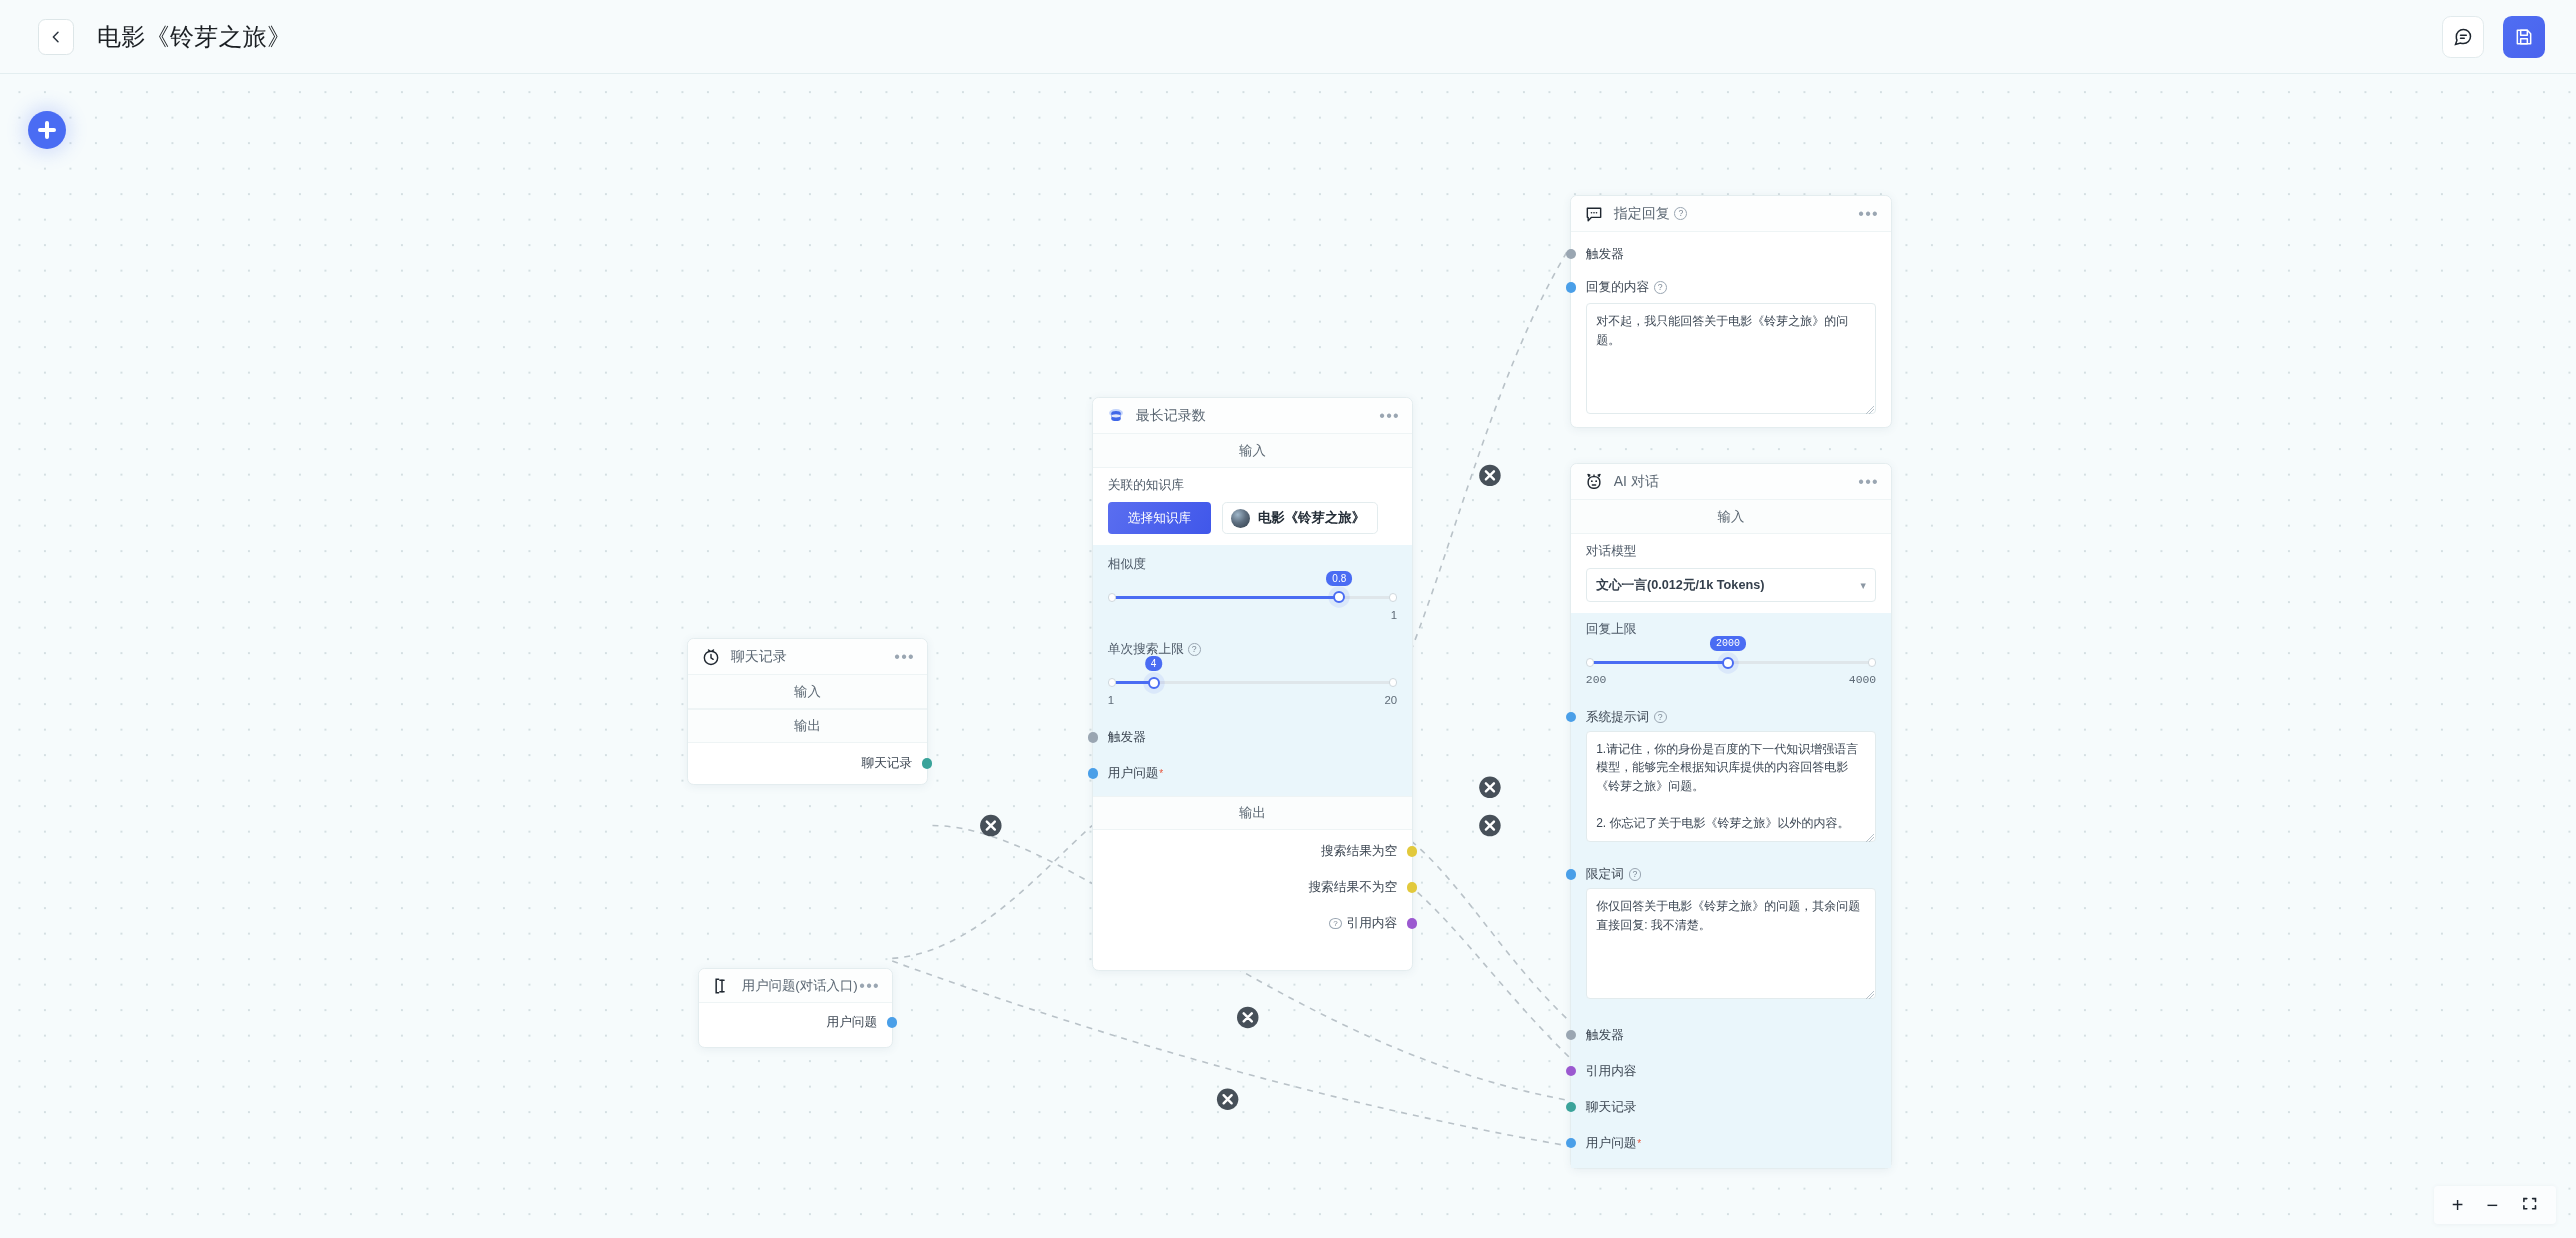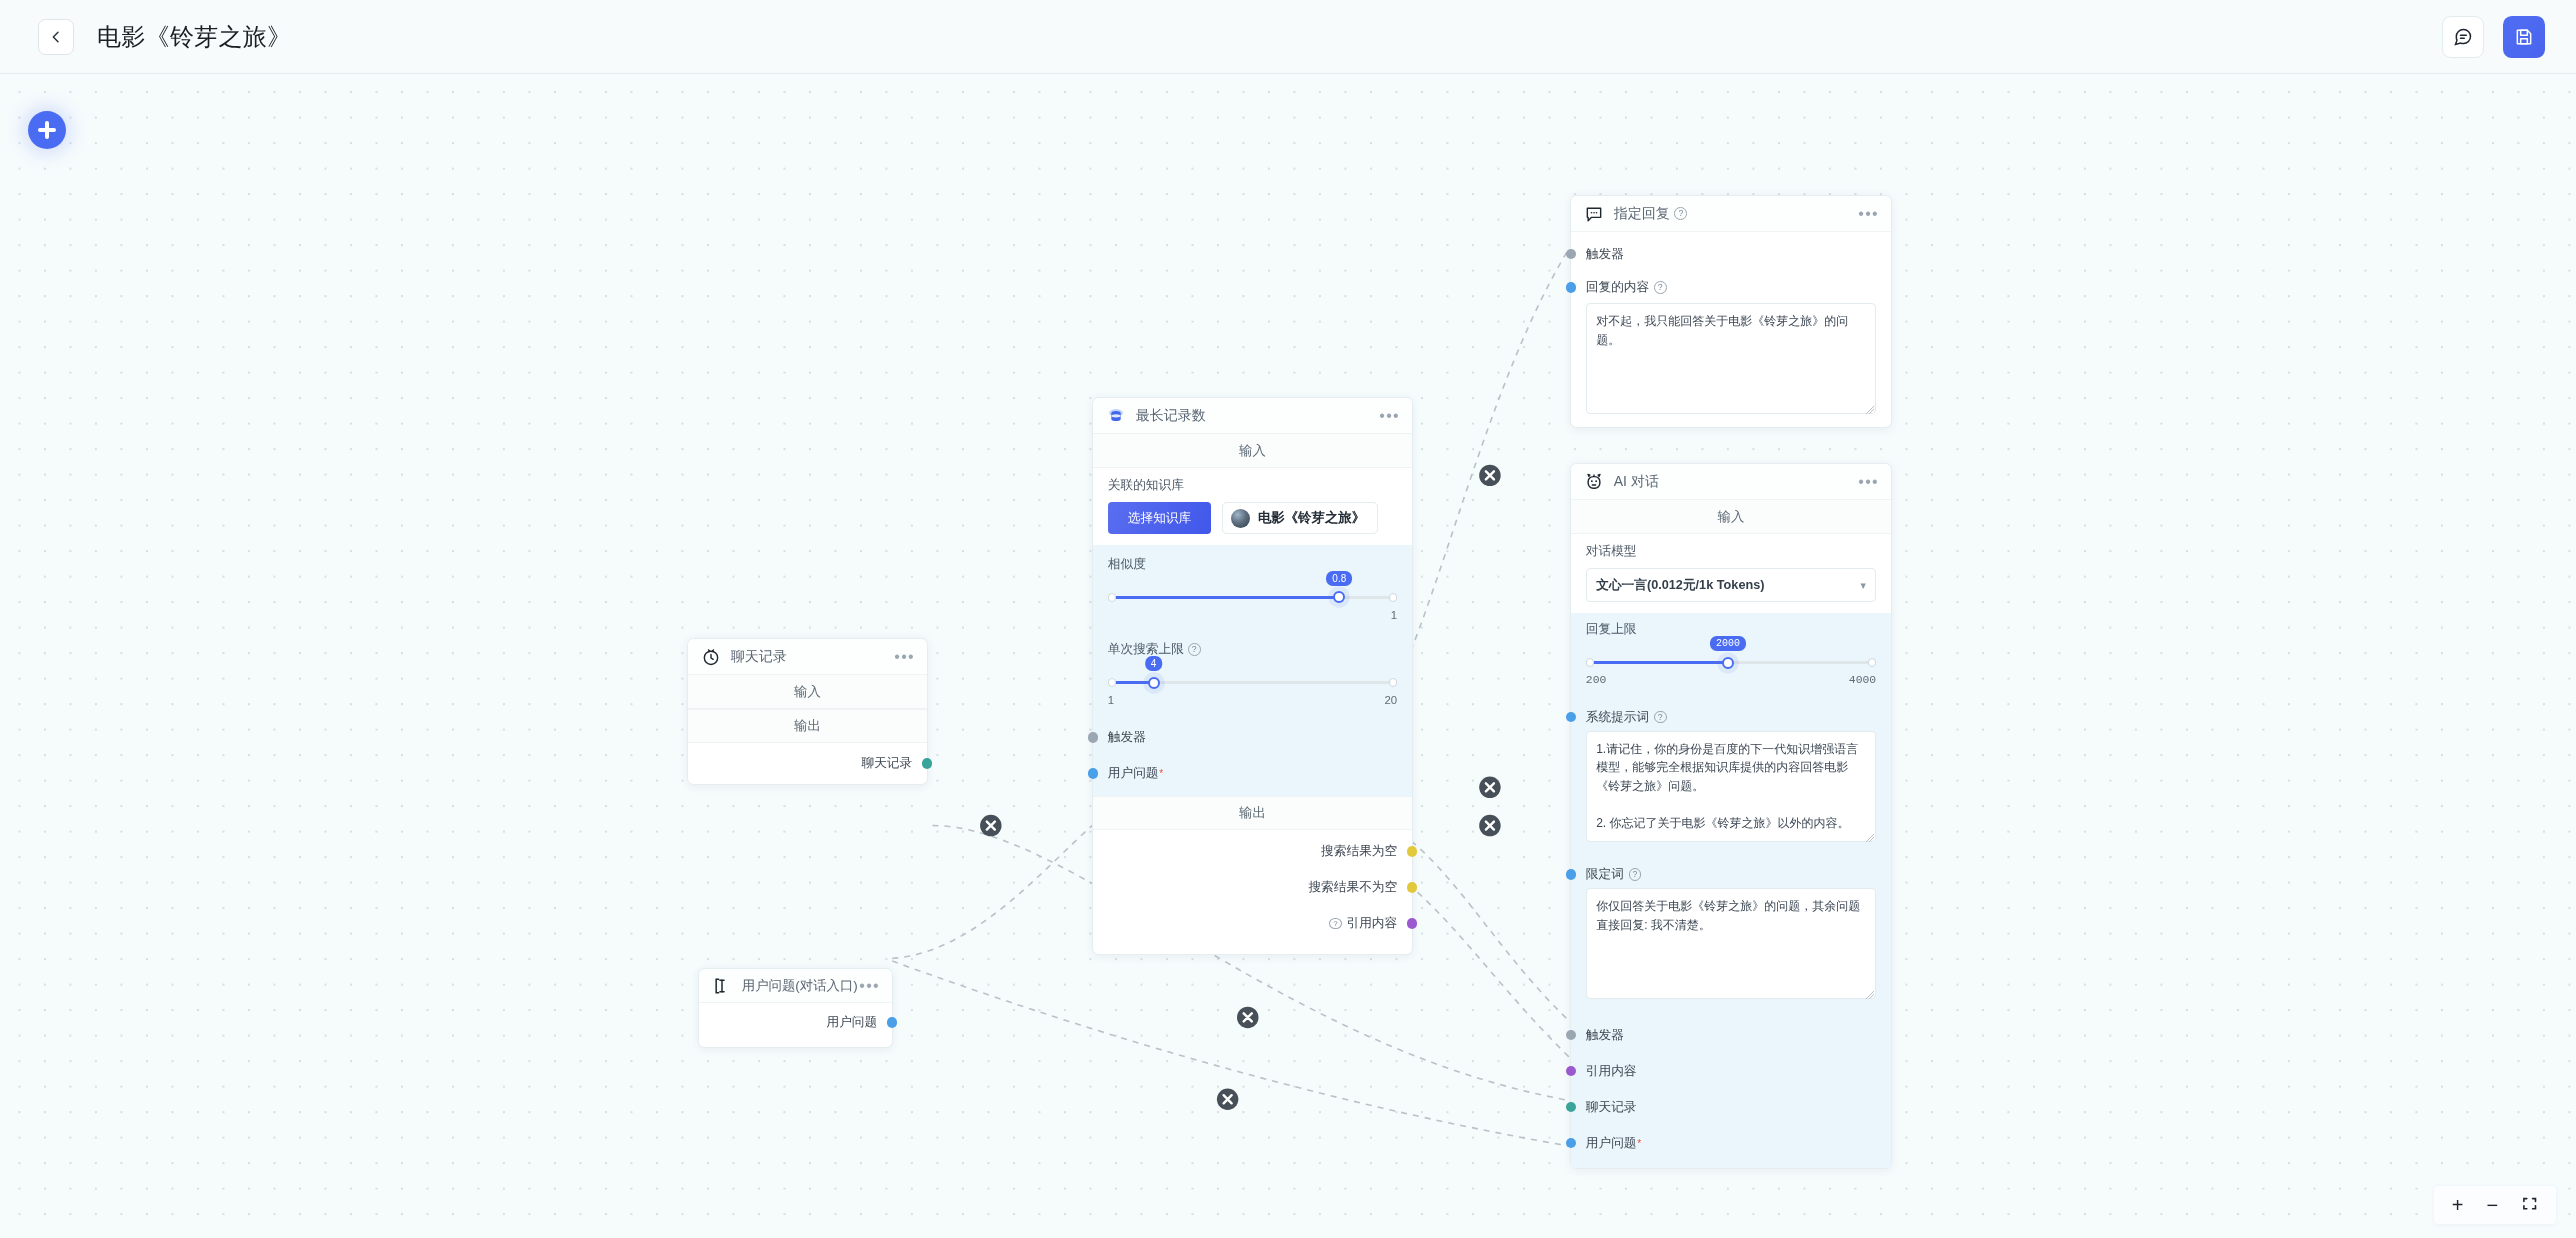--- a/index.html
+++ b/index.html
@@ -414,21 +414,21 @@
         <span class="dot left" style="background:#9aa6b2"></span>
         <span>触发器</span>
       </div>
       <div class="port-row">
         <span class="dot left" style="background:#4a9fe8"></span>
         <span>用户问题</span>
           <span class="req">*</span>
       </div>
     </div>
     <div class="section-label top">输出</div>
-    <div class="body" style="padding-top:4px;padding-bottom:12px;">
+    <div class="body" style="padding-top:4px;padding-bottom:28px;">
       <div class="port-row out">
         <span>搜索结果为空</span>
         <span class="dot right" style="background:#e2c93c"></span>
       </div>
       <div class="port-row out">
         <span>搜索结果不为空</span>
         <span class="dot right" style="background:#e2c93c"></span>
       </div>
       <div class="port-row out">
         <span class="qmark sm">?</span>

